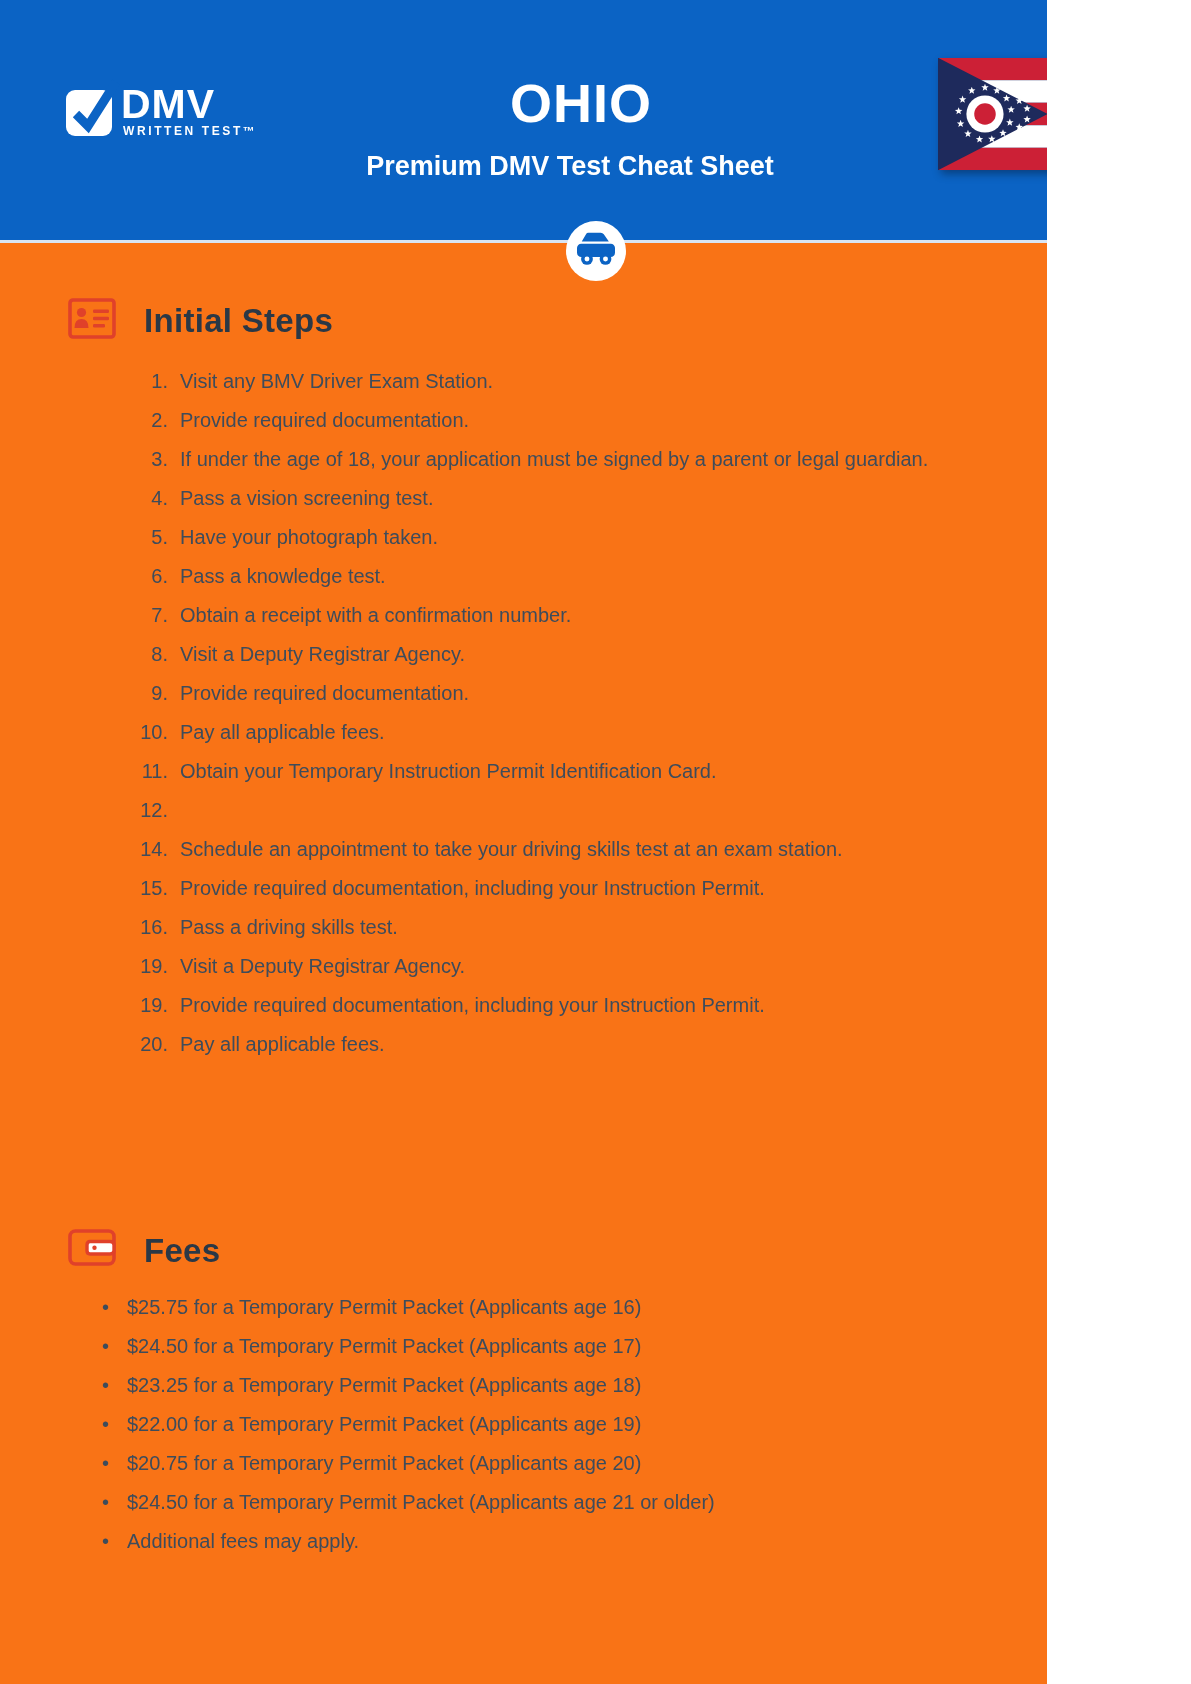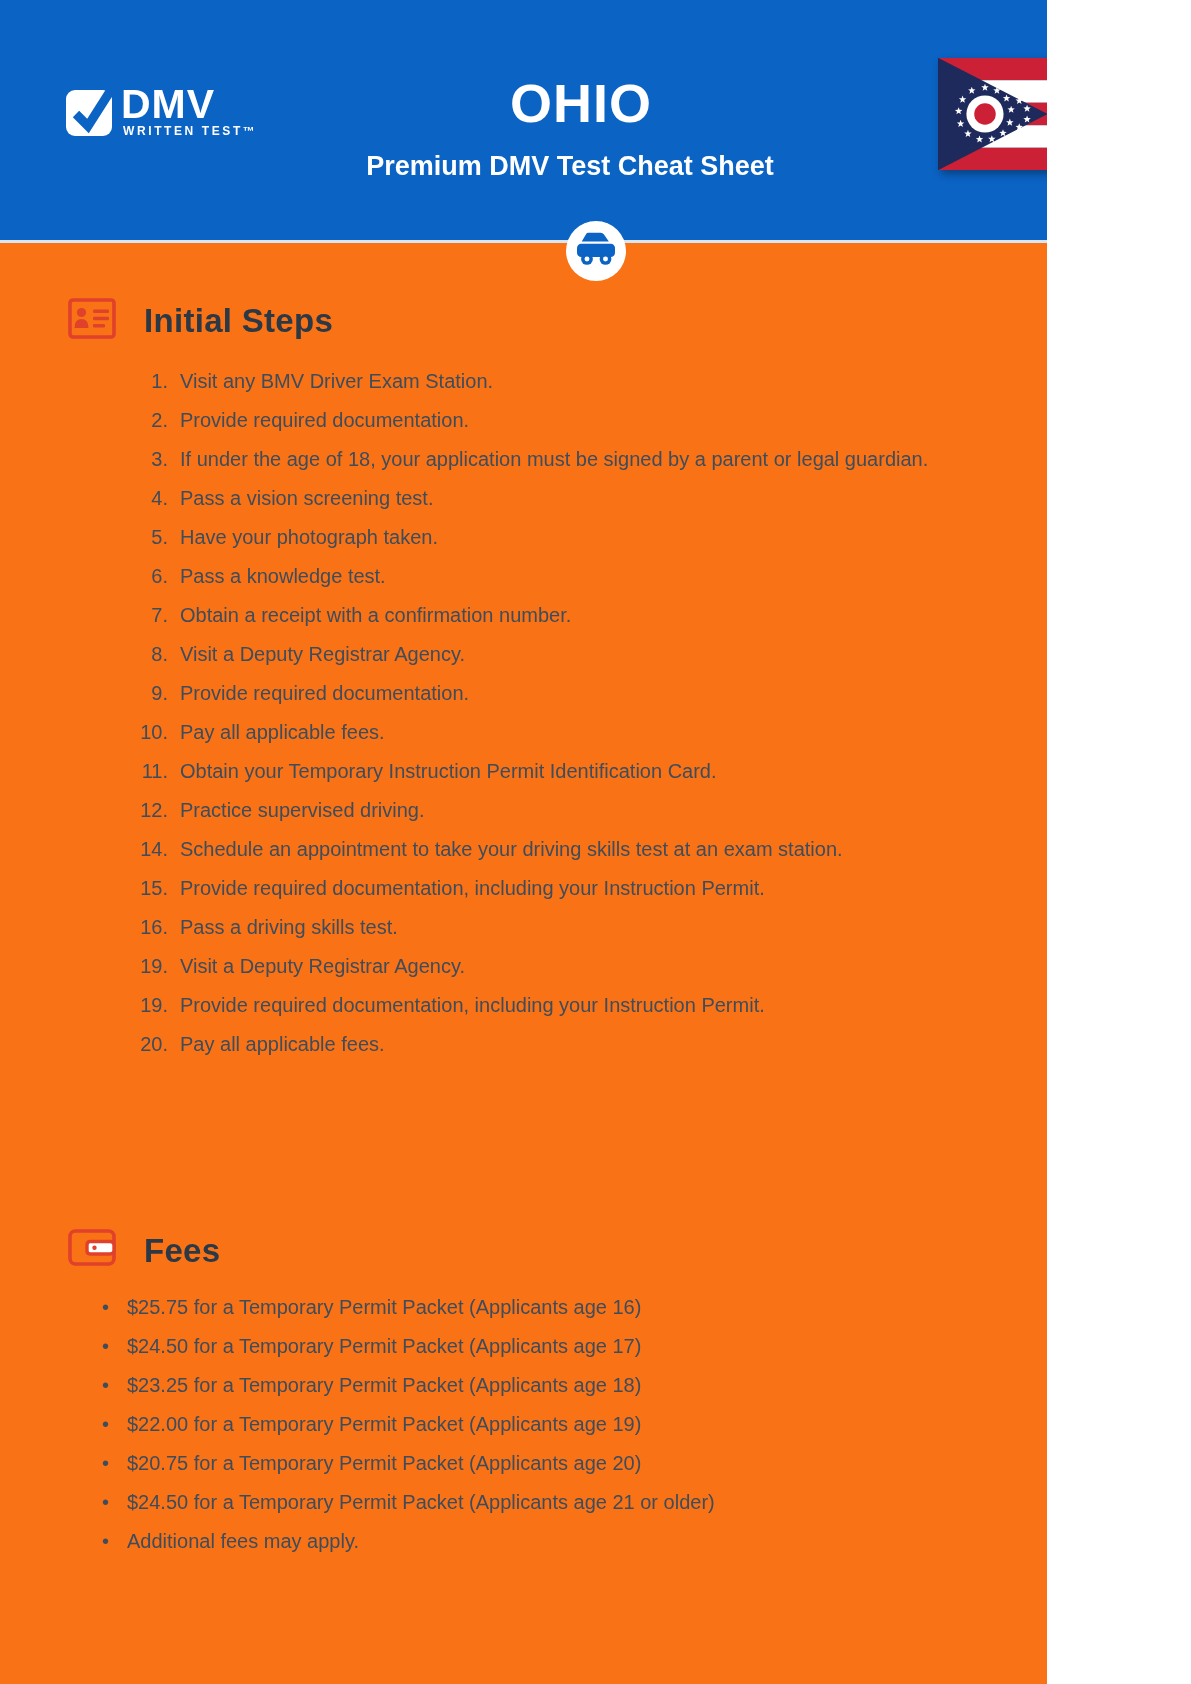--- a/index.html
+++ b/index.html
@@ -171,21 +171,20 @@
       <li>
         <span class="num">10.</span>
         <span class="txt">Pay all applicable fees.</span>
       </li>
       <li>
         <span class="num">11.</span>
         <span class="txt">Obtain your Temporary Instruction Permit Identification Card.</span>
       </li>
       <li>
         <span class="num">12.</span>
-        <span class="txt">Practice supervised driving.</span>
       </li>
       <li>
         <span class="num">14.</span>
         <span class="txt">Schedule an appointment to take your driving skills test at an exam station.</span>
       </li>
       <li>
         <span class="num">15.</span>
         <span class="txt">Provide required documentation, including your Instruction Permit.</span>
       </li>
       <li>

